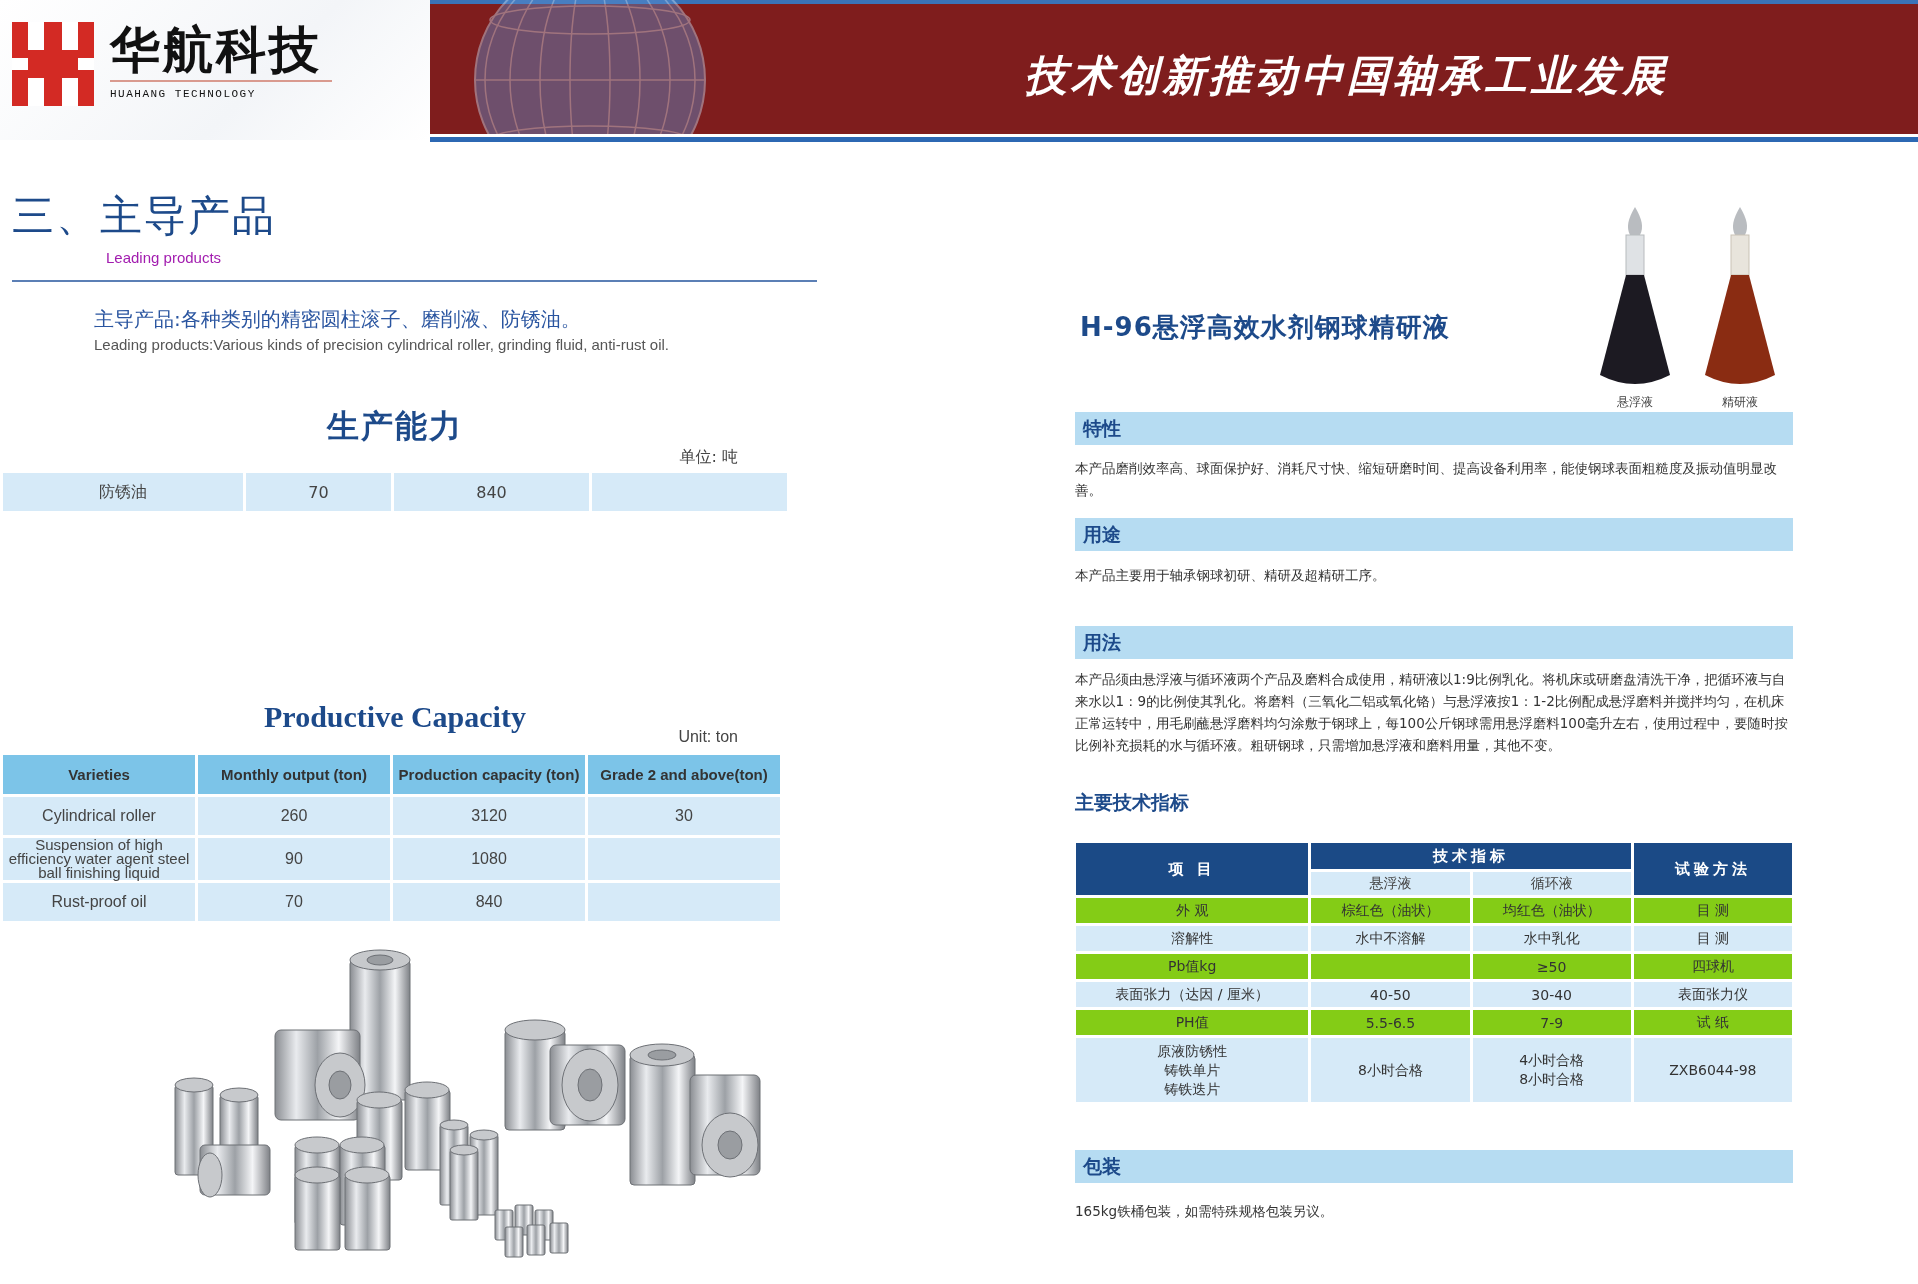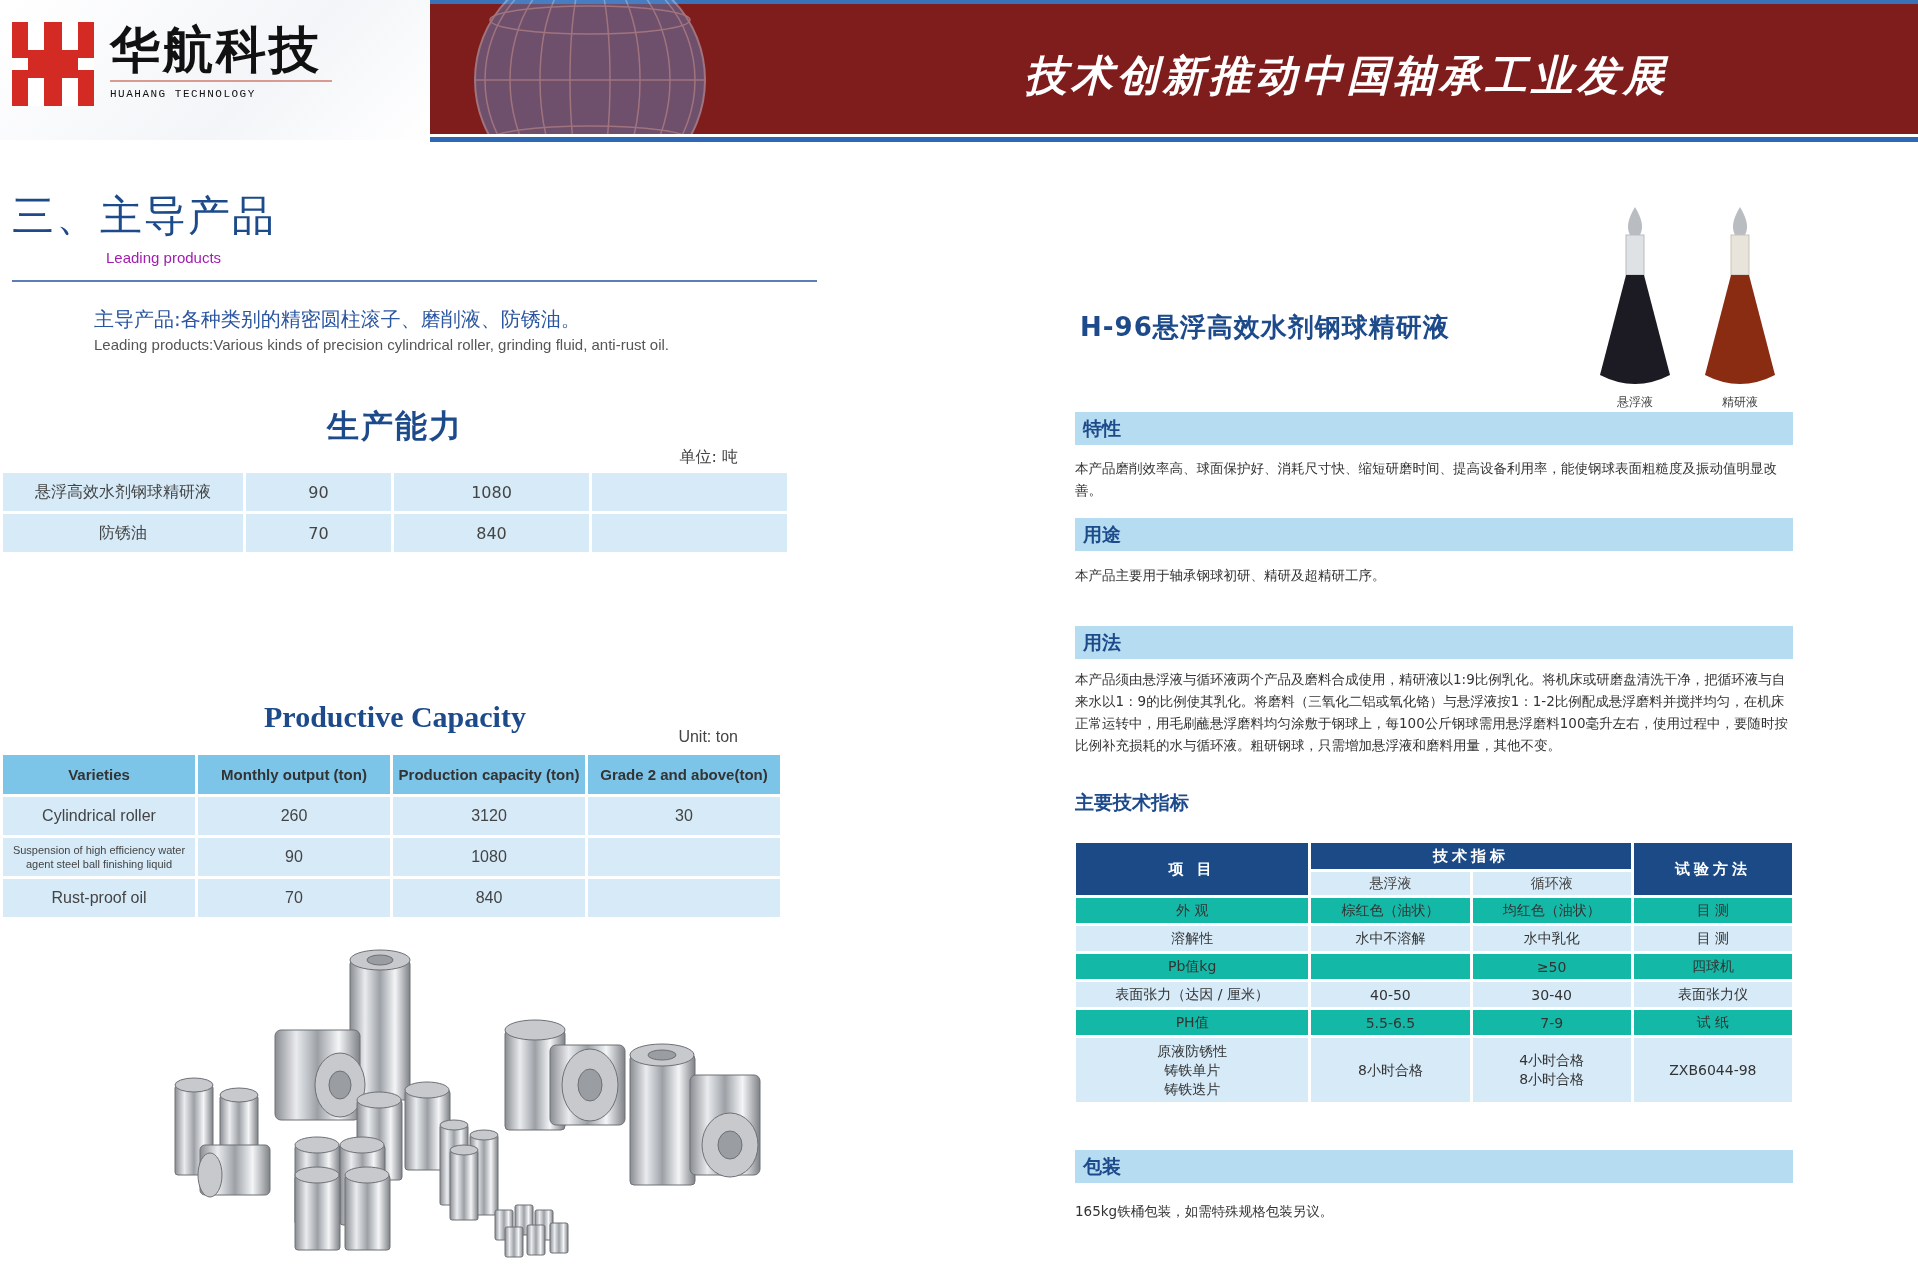--- a/index.html
+++ b/index.html
@@ -33,40 +33,40 @@
   .unit { position: absolute; right: 1180px; font-size: 16px; color: #444; }
   .unit.cn { top: 447px; }
   .unit.en { top: 728px; font-family: "Liberation Sans", sans-serif; }
 
   table.cap { position: absolute; left: 0; width: 780px; border-collapse: separate; border-spacing: 3px 3px; table-layout: fixed; }
   table.cap.cn { top: 470px; }
   table.cap.en { top: 752px; }
   table.cap th { background: #7cc4e8; color: #333; font-weight: bold; font-size: 15px; height: 39px; text-align: center; }
   table.cap td { background: #d6eaf8; color: #444; font-size: 16px; height: 38px; text-align: center; }
   table.cap.en th, table.cap.en td { font-family: "Liberation Sans", sans-serif; }
-  table.cap td.small { font-size: 11px; line-height: 14px; }
+  table.cap td.small { font-size: 15px; line-height: 14px; }
 
   .rollers { position: absolute; left: 160px; top: 935px; width: 640px; height: 340px; }
 
   
   .prod-title { position: absolute; left: 1080px; top: 310px; font-size: 26px; font-weight: bold; color: #1d4a8a; letter-spacing: 1px; }
   .flask { position: absolute; top: 205px; width: 90px; height: 190px; }
   .flask-label { position: absolute; top: 394px; font-size: 12px; color: #444; width: 90px; text-align: center; }
 
   .bar { position: absolute; left: 1075px; width: 718px; height: 33px; background: #b6dcf2; }
   .bar span { position: absolute; left: 8px; top: 4px; font-size: 19px; font-weight: bold; color: #1d4a8a; }
   .para { position: absolute; left: 1075px; width: 720px; font-size: 13.5px; color: #333; line-height: 22px; }
 
   .spec-title { position: absolute; left: 1075px; top: 790px; font-size: 19px; font-weight: bold; color: #1d4a8a; }
 
   table.spec { position: absolute; left: 1073px; top: 840px; width: 722px; border-collapse: separate; border-spacing: 3px 3px; table-layout: fixed; }
   table.spec th { background: #1b4a86; color: #ffffff; font-weight: bold; font-size: 15px; letter-spacing: 4px; text-align: center; }
   table.spec th.sub { background: #d6eaf8; color: #444; font-weight: normal; font-size: 14px; letter-spacing: 0; height: 23px; }
   table.spec td { font-size: 14px; color: #333; text-align: center; height: 25px; }
-  table.spec tr.dark td { background: #14b8a6; }
+  table.spec tr.dark td { background: #84cc16; }
   table.spec tr.light td { background: #d6eaf8; }
   table.spec td.multi { line-height: 19px; height: 64px; }
 </style>
 </head>
 <body>
 
 <div class="logo-area">
   <svg class="logo-mark" viewBox="0 0 82 84">
     <rect x="0" y="0" width="82" height="84" fill="#d32a24"></rect>
     <rect x="16" y="0" width="16" height="28" fill="#fff"></rect>
@@ -110,26 +110,20 @@
 <div class="cap-title cn">生产能力</div>
 <div class="unit cn">单位: 吨</div>
 <table class="cap cn">
   <colgroup>
       <col style="width:240px">
       <col style="width:145px">
       <col style="width:195px">
       <col style="width:195px">
     </colgroup>
   <tbody>
-  <tr>
-    <td>悬浮高效水剂钢球精研液</td>
-    <td>90</td>
-    <td>1080</td>
-    <td></td>
-  </tr>
   <tr>
     <td>防锈油</td>
     <td>70</td>
     <td>840</td>
     <td></td>
   </tr>
 </tbody>
   </table>
 
 <div class="cap-title en">Productive Capacity</div>

